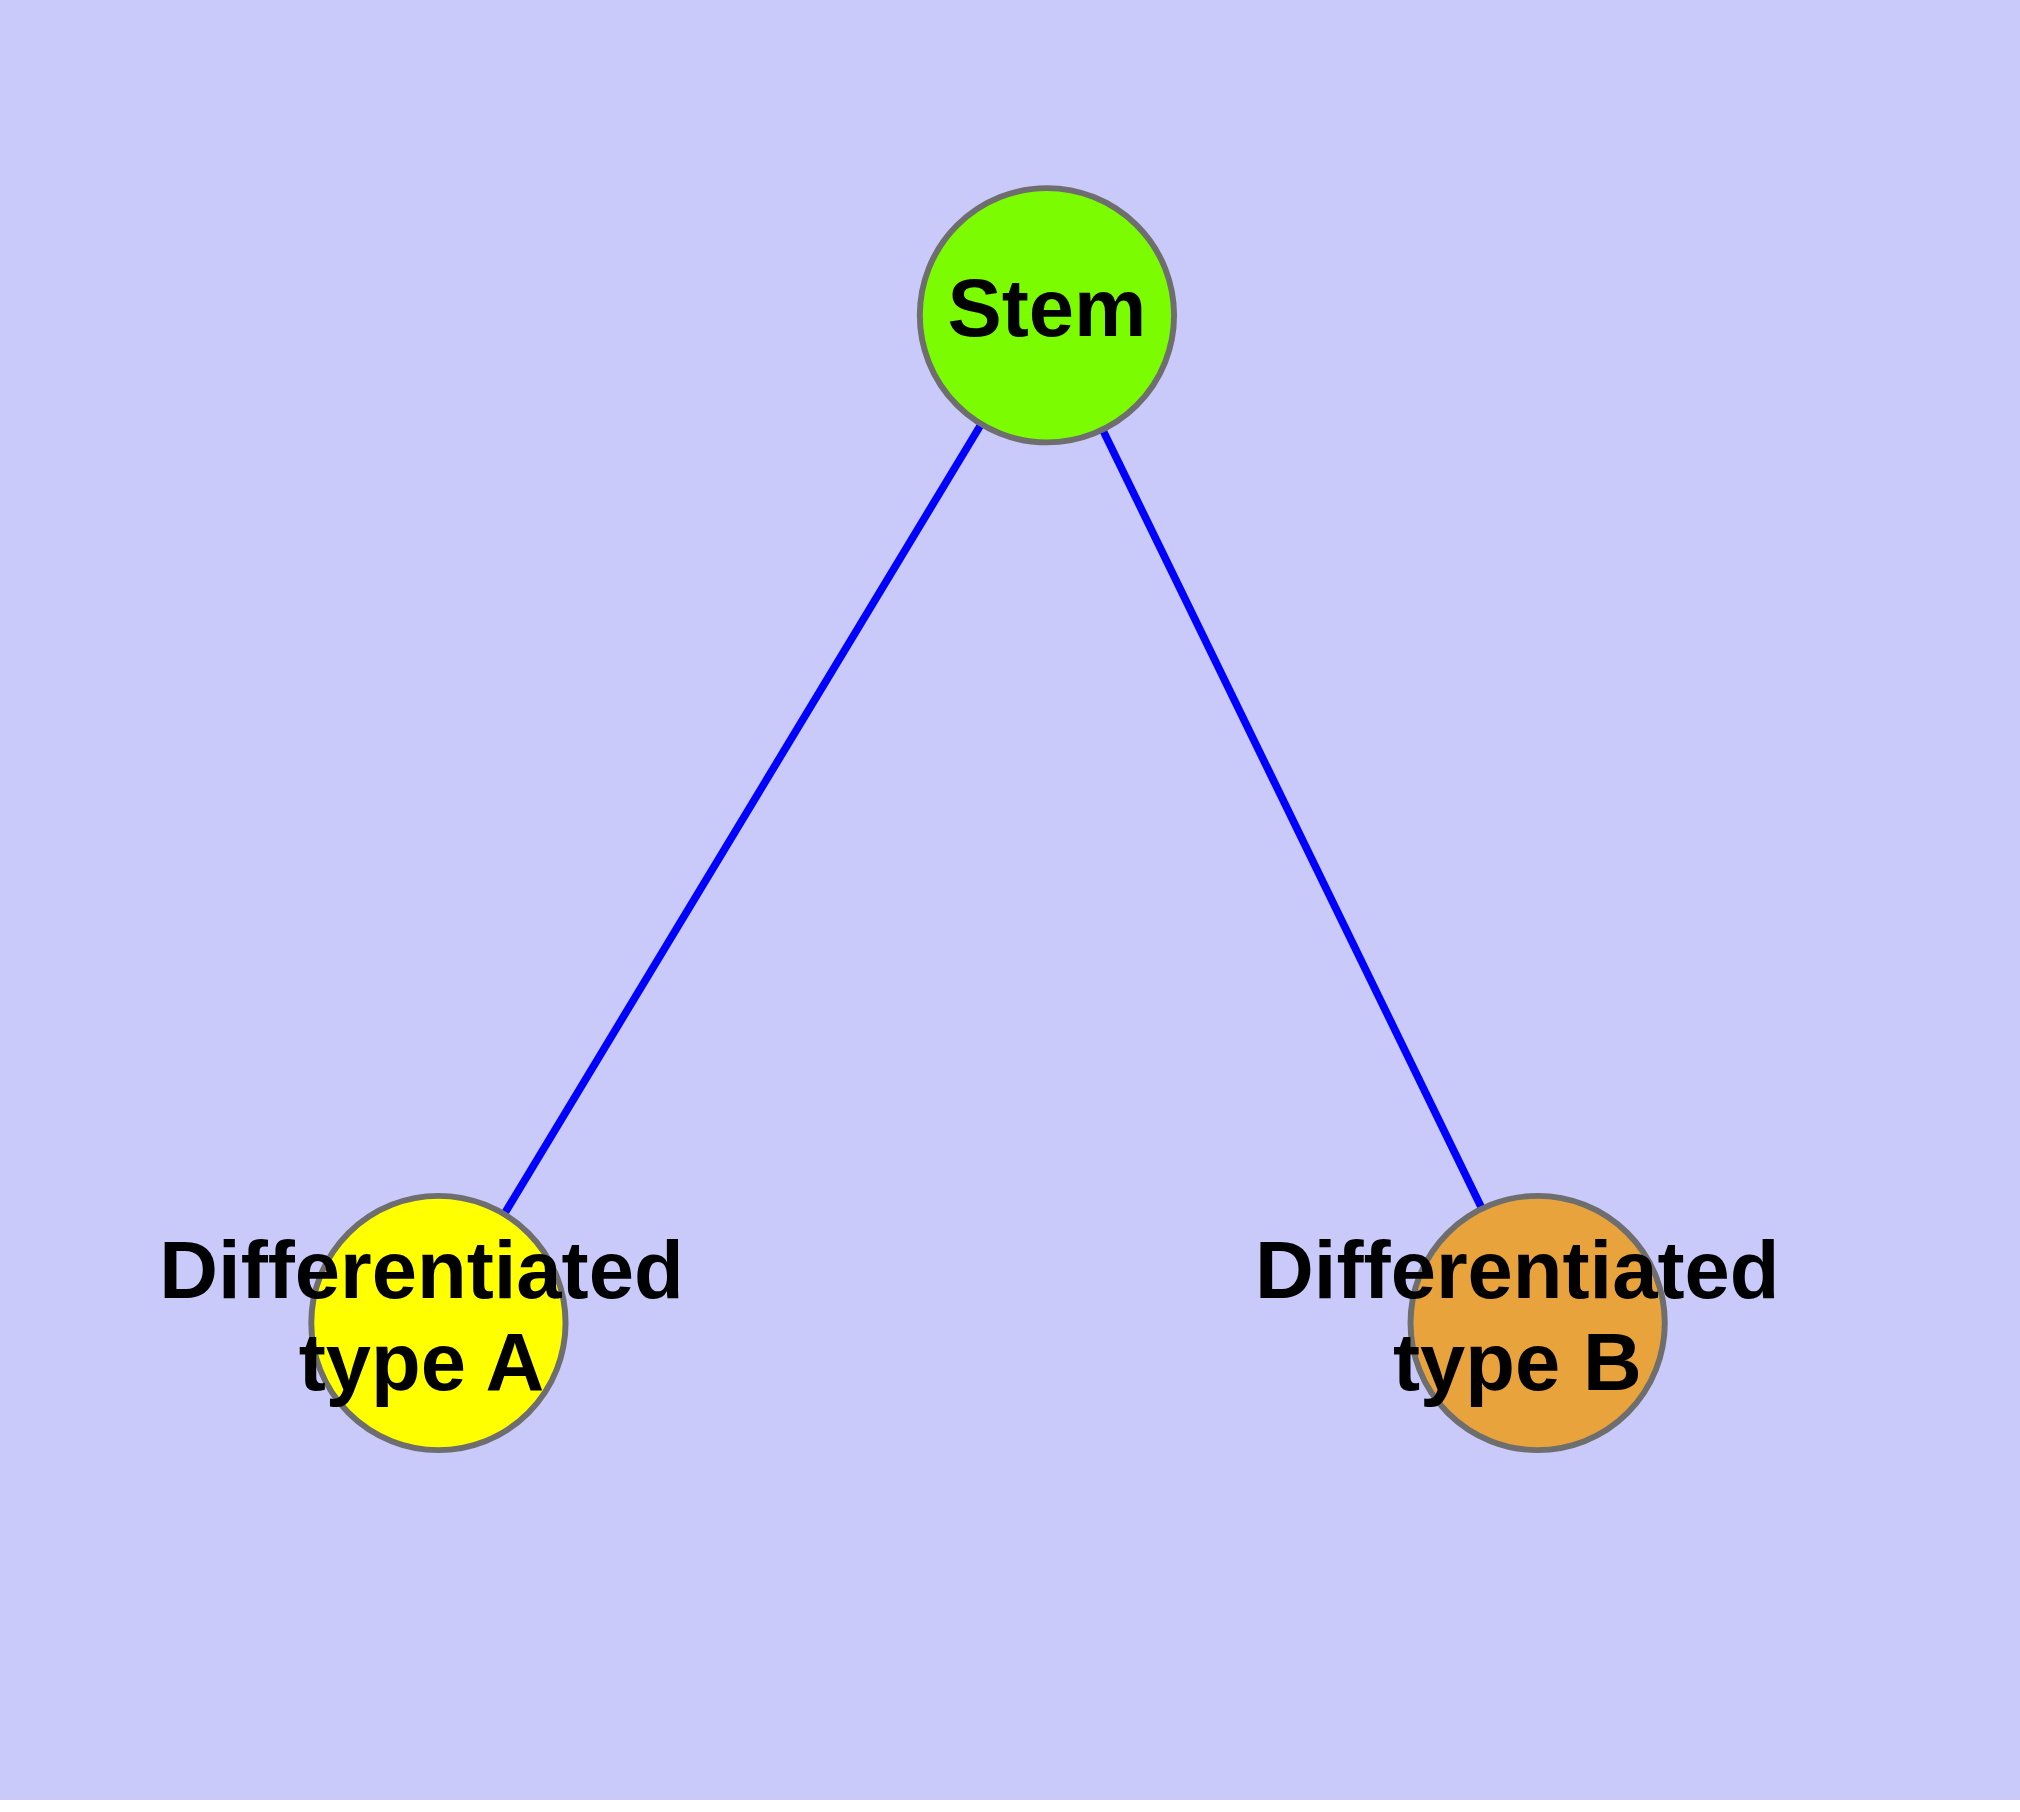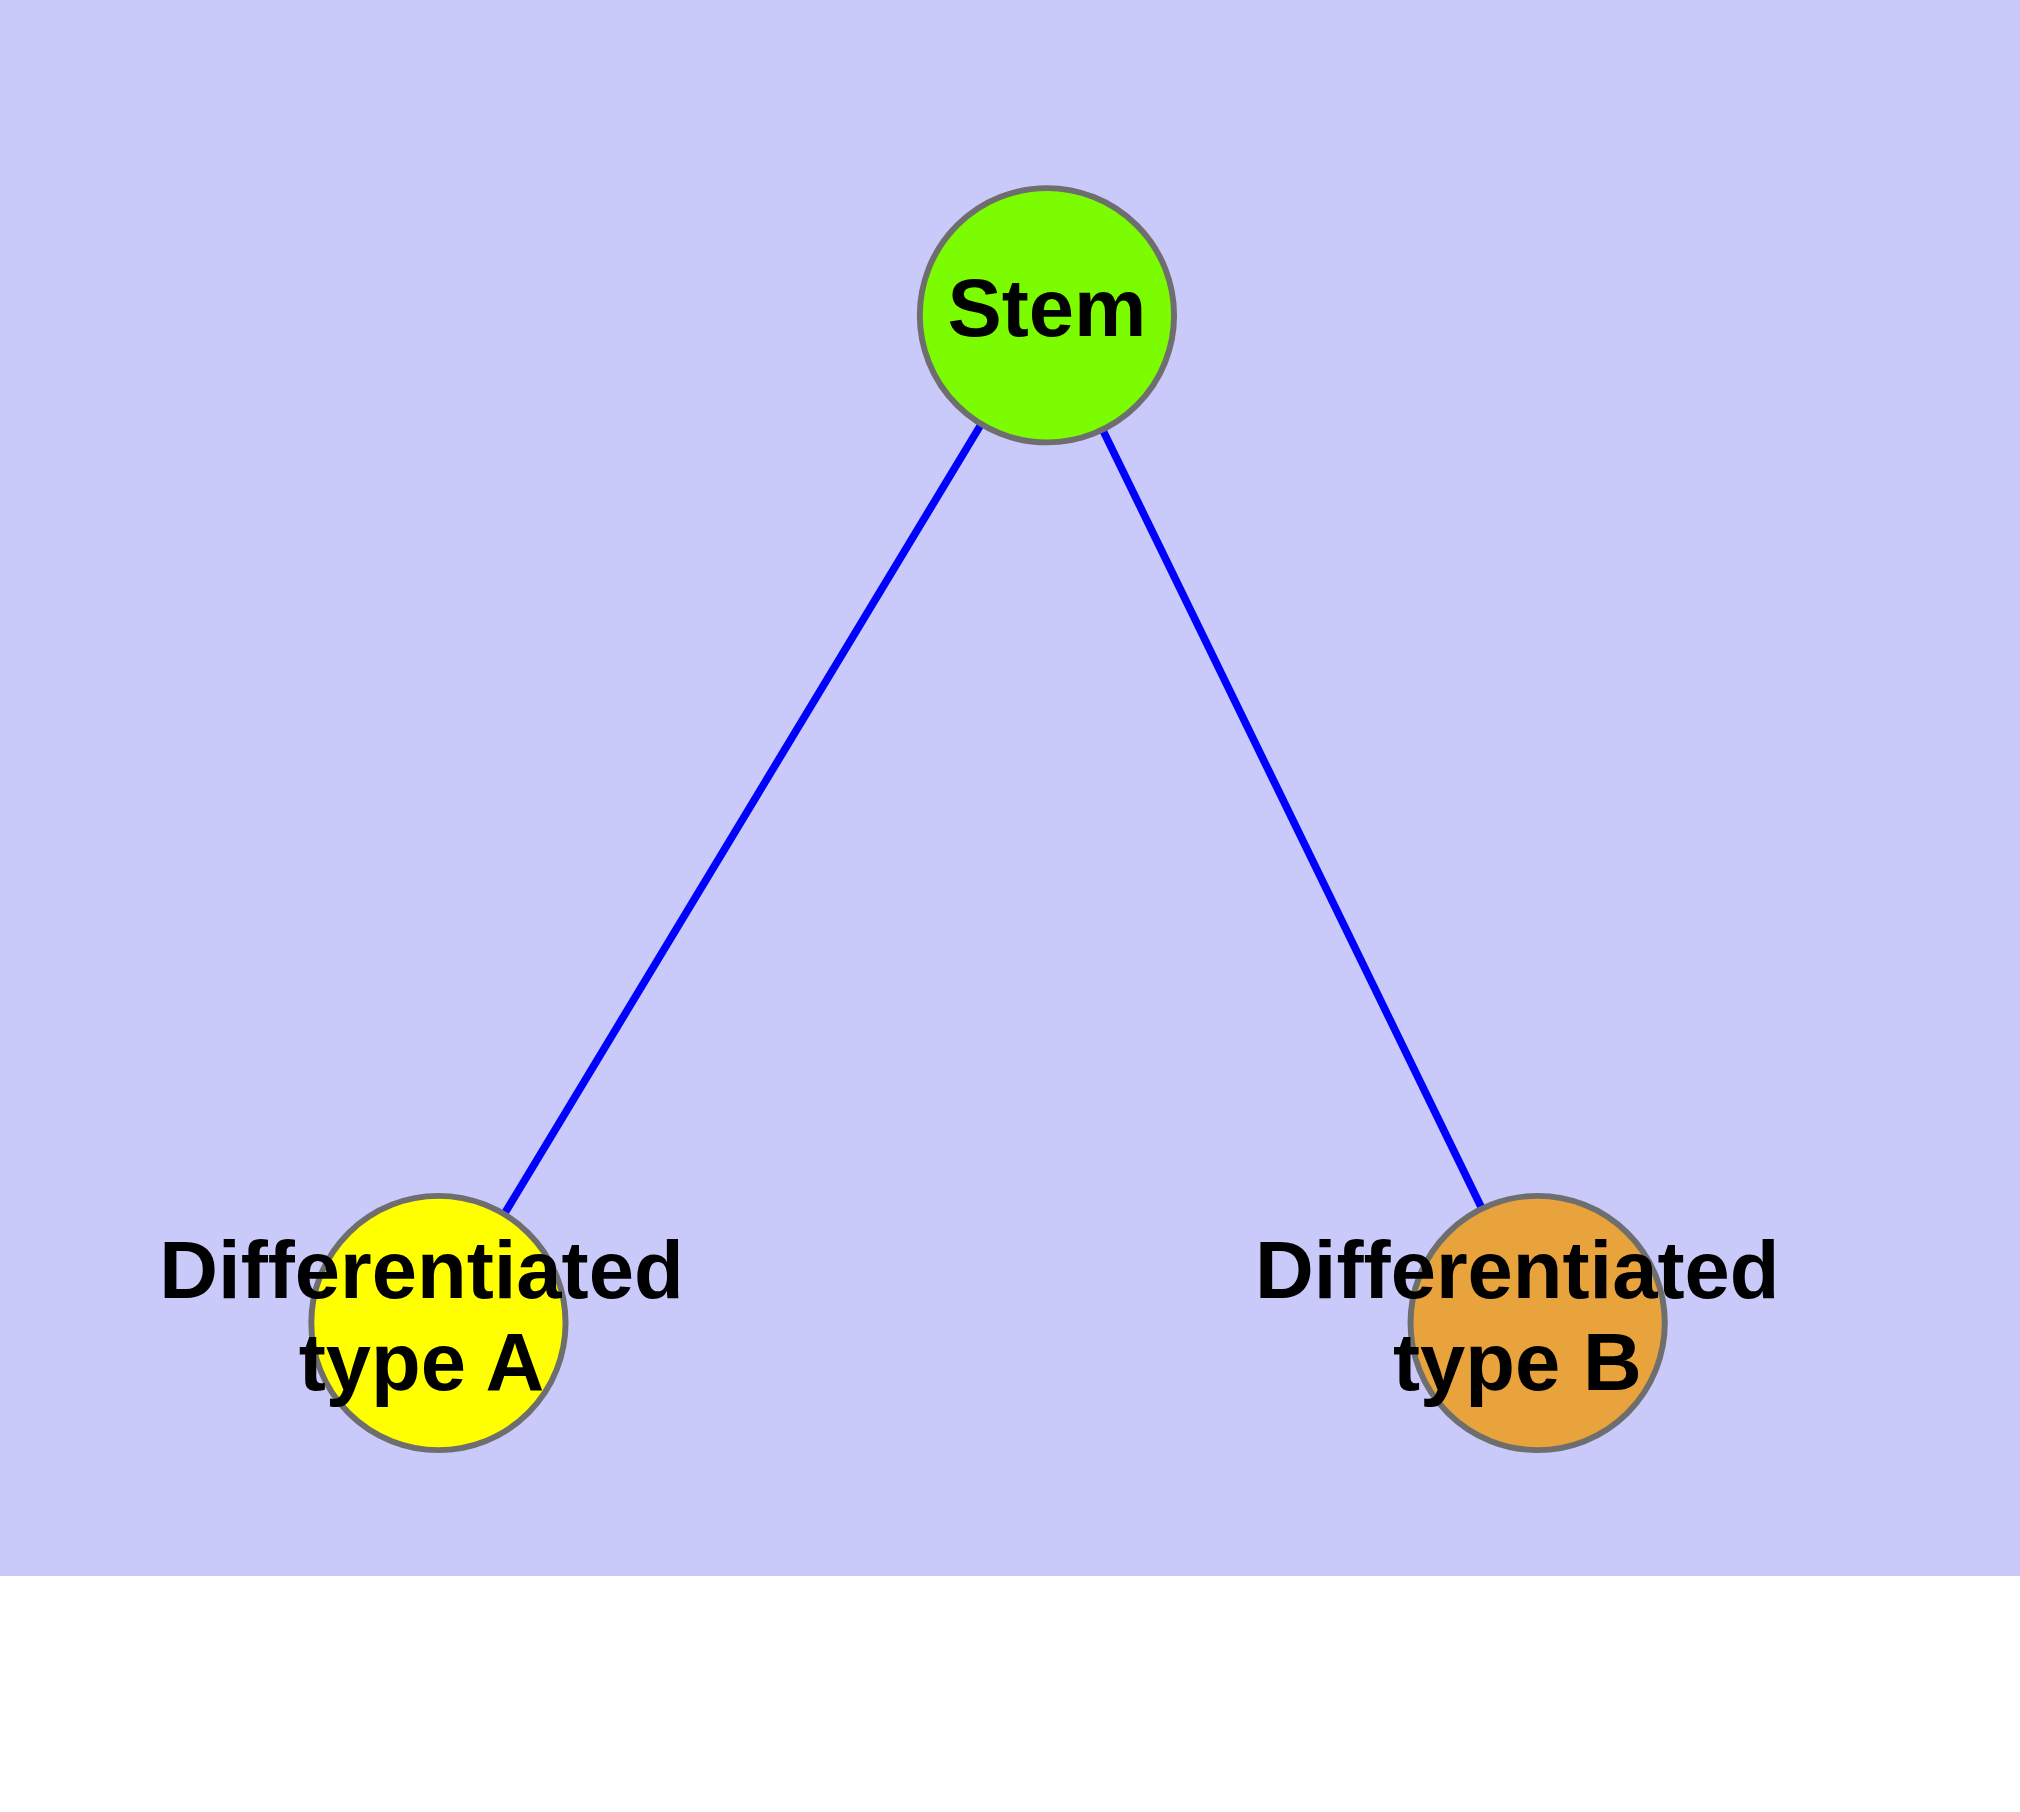--- a/index.html
+++ b/index.html
@@ -7,21 +7,21 @@
     margin: 0;
     padding: 0;
   }
   body {
     background: #ffffff;
     font-family: "Liberation Sans", sans-serif;
   }
   #stage {
     position: relative;
     width: 2021px;
-    height: 1576px;
+    height: 1800px;
     overflow: hidden;
     background: #c9c9fa;
   }
   #graph-canvas {
     position: absolute;
     top: 0;
     left: 0;
     width: 2021px;
     height: 1812px;
     display: block;

